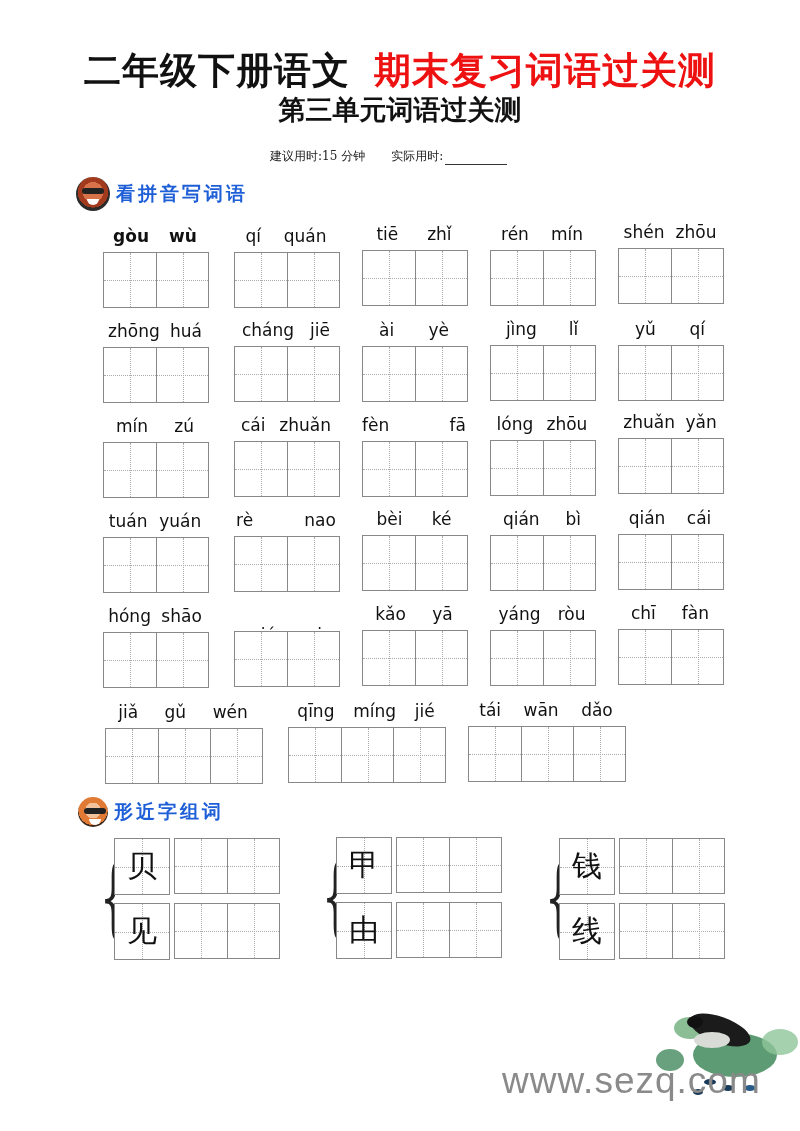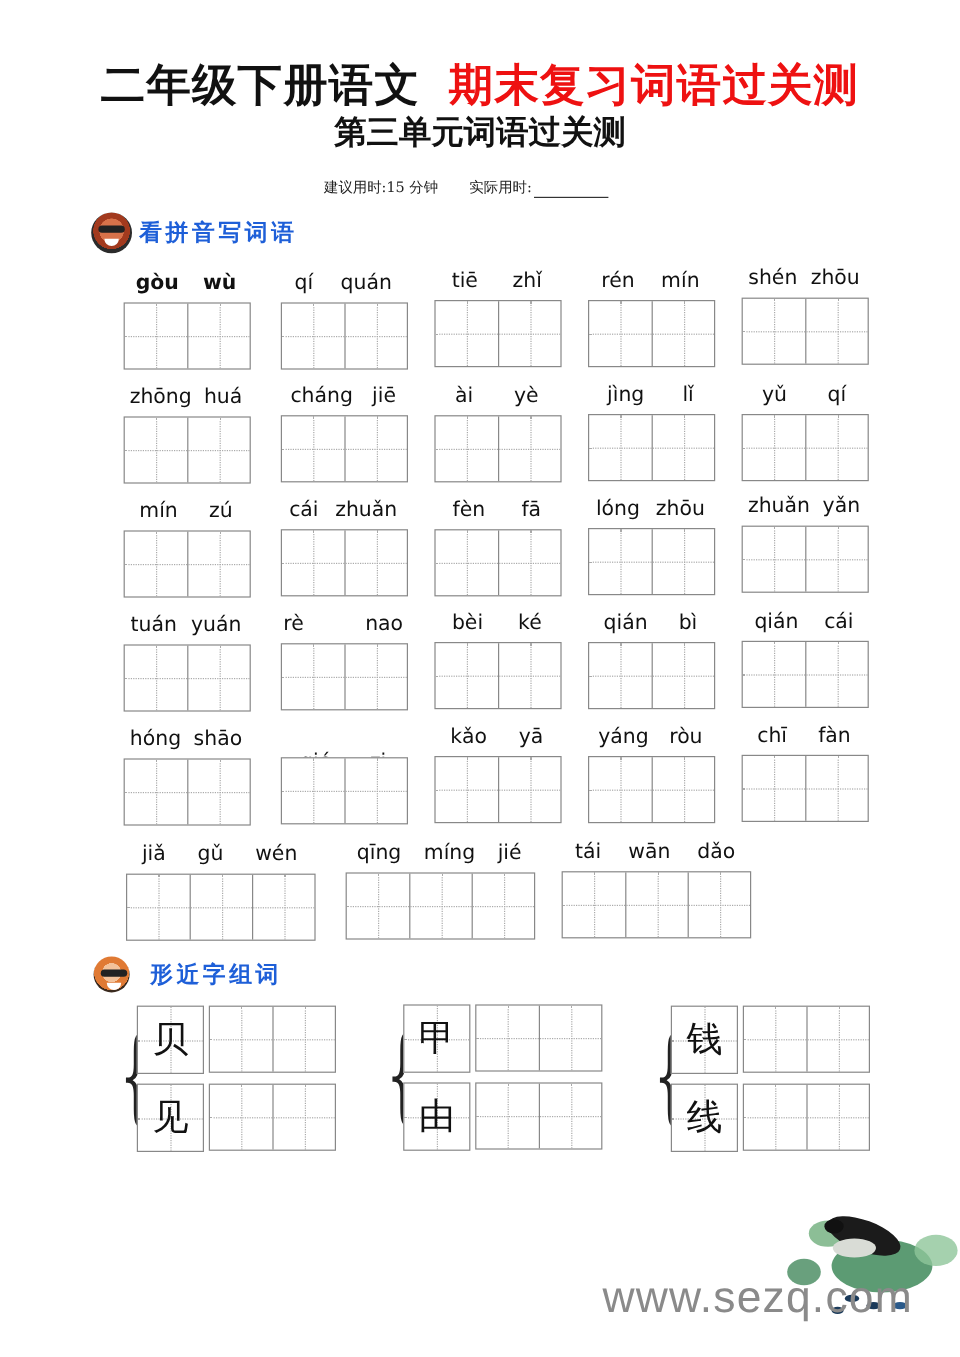--- a/index.html
+++ b/index.html
@@ -166,21 +166,21 @@
     <div class="pinyin" style="width:104px;">
         <span>cái</span>
         <span>zhuǎn</span>
       </div>
     <div class="grid" style="top:26px;">
         <div class="cell"></div>
         <div class="cell"></div>
       </div>
   </div>
   <div class="item" style="left:362px; top:415px;">
-    <div class="pinyin" style="width:104px;">
+    <div class="pinyin" style="width:104px;justify-content:space-between;">
         <span>fèn</span>
         <span>fā</span>
       </div>
     <div class="grid" style="top:26px;">
         <div class="cell"></div>
         <div class="cell"></div>
       </div>
   </div>
   <div class="item" style="left:490px; top:414px;">
     <div class="pinyin" style="width:104px;">
@@ -336,21 +336,21 @@
         <span>dǎo</span>
       </div>
     <div class="grid" style="top:26px;">
         <div class="cell"></div>
         <div class="cell"></div>
         <div class="cell"></div>
       </div>
   </div>
 </div>
 
-<div class="abs sec-head" style="left:78px; top:797px;gap:11px;">
+<div class="abs sec-head" style="left:78px; top:797px;">
   <div class="mask mask2" style="width:30px;height:30px;"></div>
   <div class="sec-title">形近字组词</div>
 </div>
 
 <div>
 
   <div class="abs" style="left:100px; top:838px;">
     <div class="brace" style="left:-14px; top:16px;">{</div>
     <div class="grid" style="left:14px; top:0;">
         <div class="cell char-cell">

